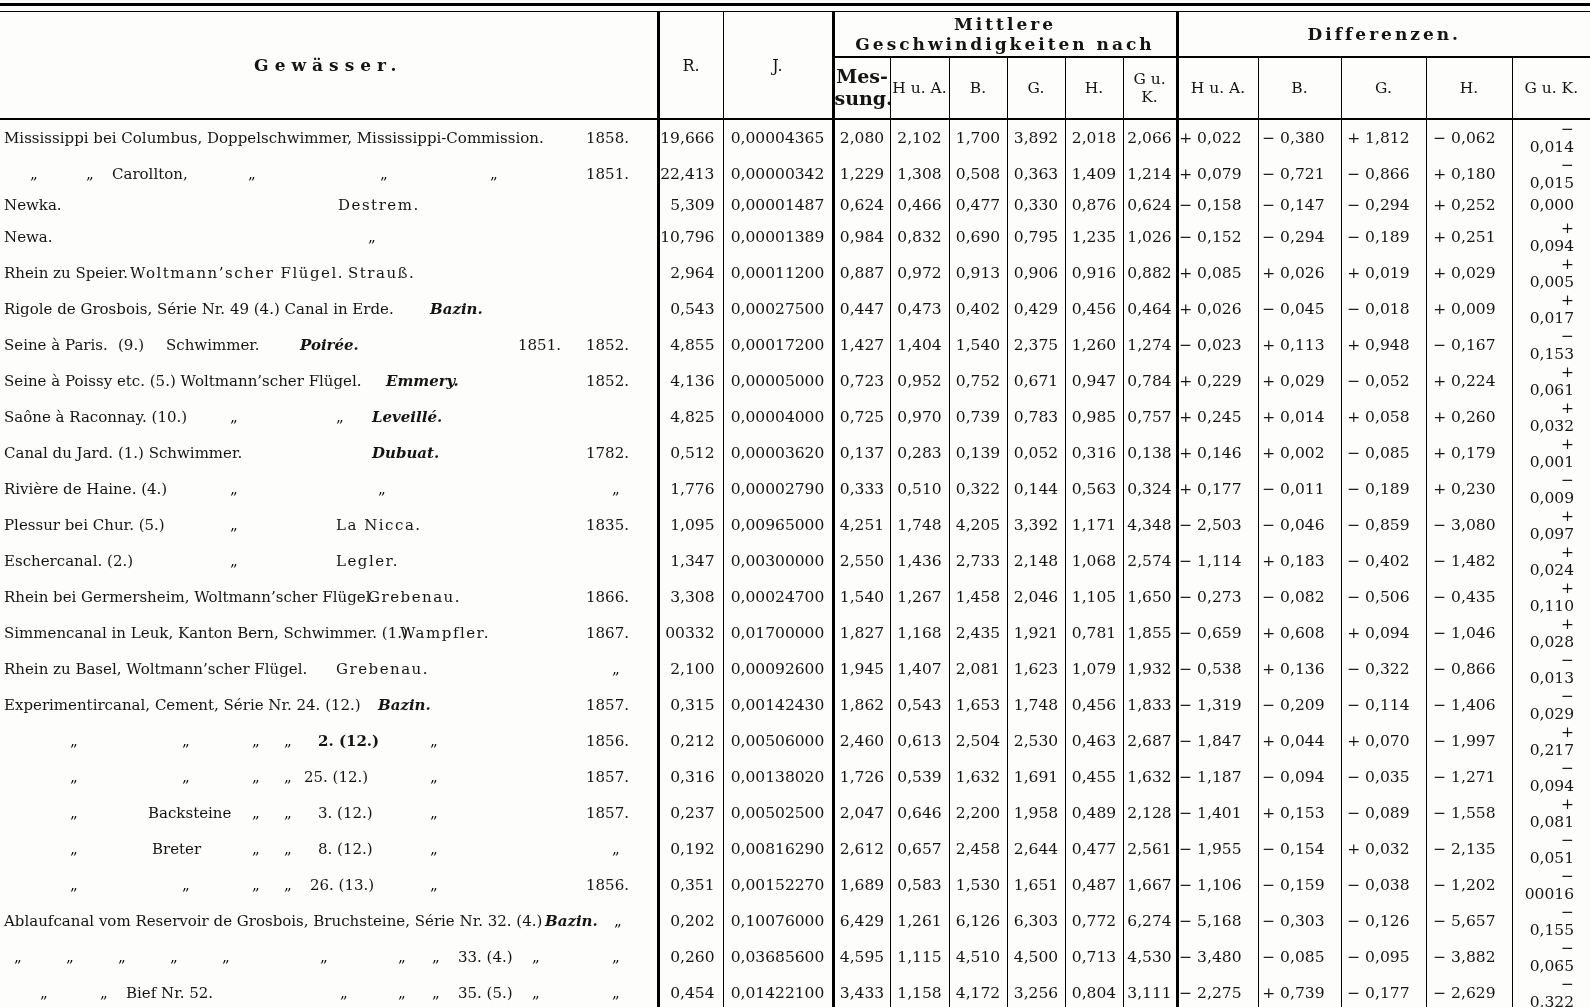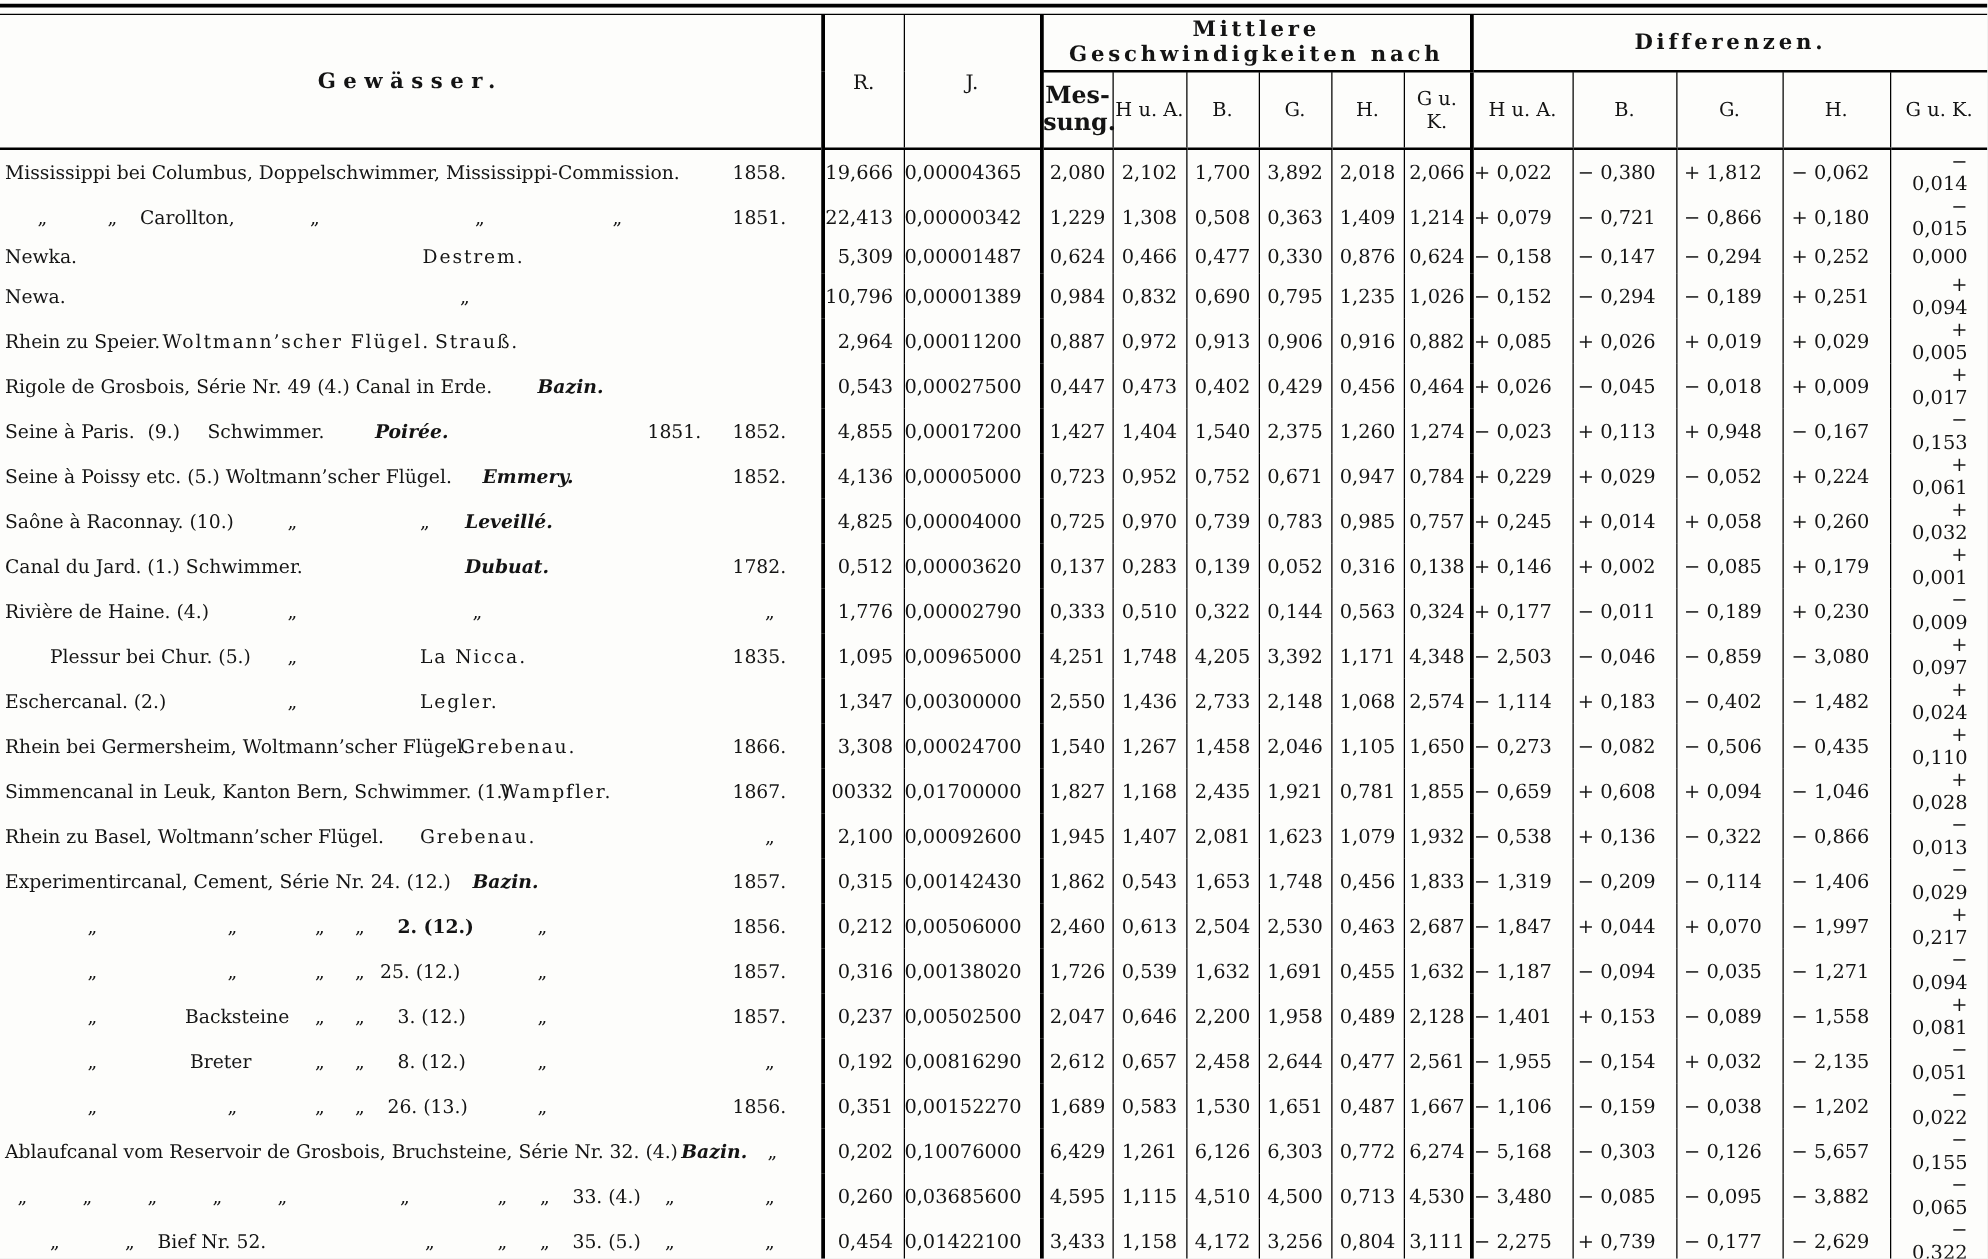--- a/index.html
+++ b/index.html
@@ -29,21 +29,21 @@
   thead tr.r1 th{height:44px;}
   thead tr.r2 th{height:60px;}
   
   tbody.data tr{height:26.7px;}
   td.gw .gcell{position:relative;height:26.7px;font-size:15px;}
   td.gw .gcell span{position:absolute;top:50%;transform:translateY(-50%);white-space:nowrap;}
   td.gw .gcell span.i{font-style:italic;font-weight:bold;}
   td.gw .gcell span.s{letter-spacing:1.5px;}
   td.num{font-size:15.5px;}
   td.cr{text-align:right;padding-right:8px;}
-  td.cj{}
+  td.cj{text-align:center;}
   td.v0,td.v1,td.v2,td.v3,td.v4,td.v5{text-align:center;}
   td.dd{text-align:right;padding-right:16px;font-size:15.5px;}
 </style>
 </head>
 <body>
 
 <div class="page">
   <div class="rule1"></div>
   <div class="rule2"></div>
 
@@ -331,21 +331,21 @@
           <td class="num v5">0,324</td>
           <td class="dd d0">+ 0,177</td>
           <td class="dd d1">− 0,011</td>
           <td class="dd d2">− 0,189</td>
           <td class="dd d3">+ 0,230</td>
           <td class="dd d4">− 0,009</td>
         </tr>
         <tr>
           <td class="gw">
             <div class="gcell">
-              <span style="left: 4px; margin-left: 36px;">Plessur bei Chur. (5.)</span>
+              <span style="left: 4px;">Plessur bei Chur. (5.)</span>
               <span style="left: 230px;">„</span>
               <span class="s" style="left: 336px;">La Nicca.</span>
               <span style="left: 586px;">1835.</span>
             </div>
           </td>
           <td class="num cr">1,095</td>
           <td class="num cj">0,00965000</td>
           <td class="num v0">4,251</td>
           <td class="num v1">1,748</td>
           <td class="num v2">4,205</td>
@@ -589,21 +589,21 @@
           <td class="num v0">1,689</td>
           <td class="num v1">0,583</td>
           <td class="num v2">1,530</td>
           <td class="num v3">1,651</td>
           <td class="num v4">0,487</td>
           <td class="num v5">1,667</td>
           <td class="dd d0">− 1,106</td>
           <td class="dd d1">− 0,159</td>
           <td class="dd d2">− 0,038</td>
           <td class="dd d3">− 1,202</td>
-          <td class="dd d4">− 0,022</td>
+          <td class="dd d4">− 00016</td>
         </tr>
         <tr>
           <td class="gw">
             <div class="gcell">
               <span style="left: 4px;">Ablaufcanal vom Reservoir de Grosbois, Bruchsteine, Série Nr. 32. (4.)</span>
               <span class="i" style="left: 545px;">Bazin.</span>
               <span style="left: 614px;">„</span>
             </div>
           </td>
           <td class="num cr">0,202</td>

